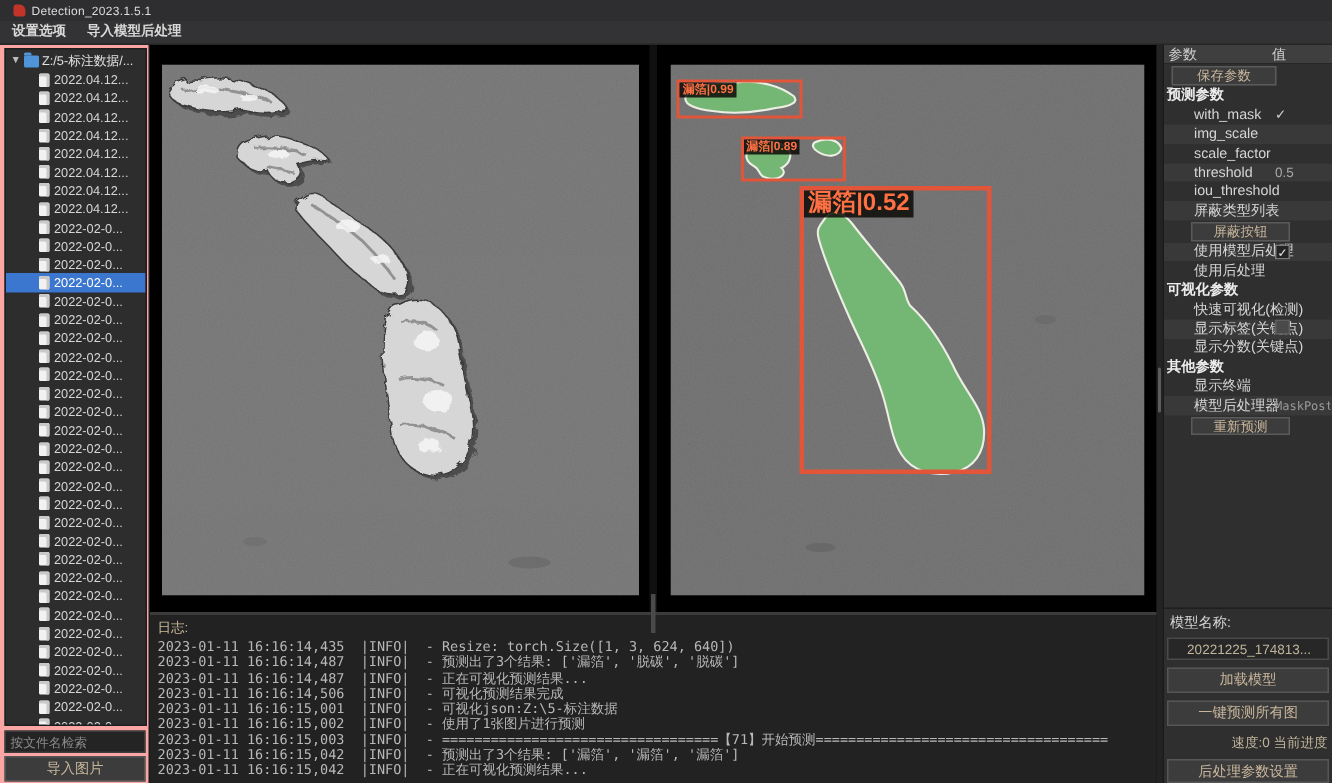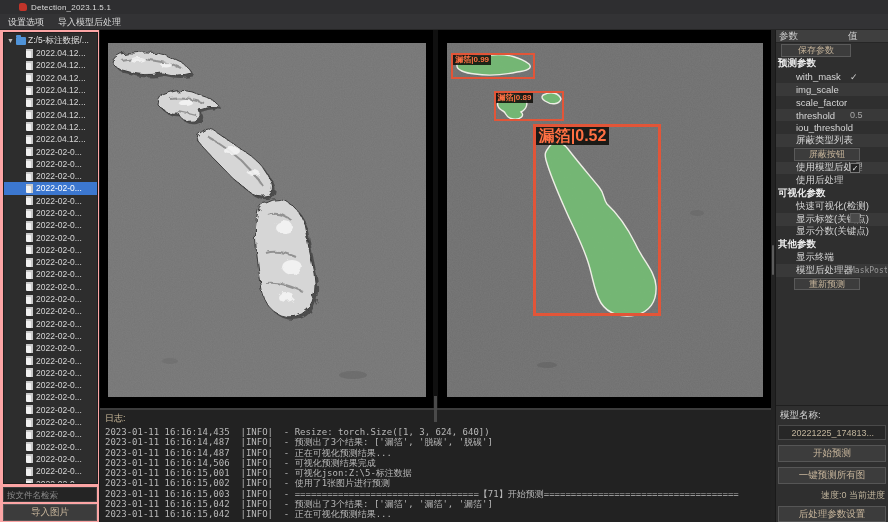--- a/index.html
+++ b/index.html
@@ -1,25 +1,25 @@
 <!DOCTYPE html>
 <html><head>
 <meta charset="utf-8">
 <style>
   * { margin:0; padding:0; box-sizing:border-box; }
   html,body { width:888px; height:522px; overflow:hidden; background:#1c1c1c;
               font-family:"Liberation Sans","DejaVu Sans",sans-serif; }
   .app { width:888px; height:522px; display:flex; flex-direction:column; background:#1c1c1c; }
 
   
-  .titlebar { height:14px; background:#2e2e30; display:flex; align-items:center; padding-left:19px; flex:0 0 auto; }
+  .titlebar { height:14px; background:#2e2e30; display:flex; align-items:center; padding-left:9px; flex:0 0 auto; }
   .logo { width:8px; height:8px; background:#c2342a; border-radius:2px 4px 2px 2px; margin-right:4px; }
   .title-text { font-size:8px; color:#dcdcdc; letter-spacing:.2px; }
-  .menubar { height:16px; background:#333335; display:flex; align-items:flex-end; gap:14px; padding-left:8px;
-             border-bottom:1px solid #262626; flex:0 0 auto; }
+  .menubar { height:16px; background:#333335; display:flex; align-items:flex-start; gap:14px; padding-left:8px;
+             border-bottom:1px solid #262626; flex:0 0 auto;font-weight:bold; }
   .menu-item { font-size:9px; color:#d8d8d8; cursor:default; }
 
   
   .main { flex:1; display:flex; min-height:0; }
 
   
   .sidebar-left { width:100px; flex:0 0 auto; background:#fca5a5; display:flex; flex-direction:column;
                   border-right:1px solid #1a1a1a; }
   .tree { flex:1; margin:2px 1px 2px 3px; background:#2d2d2d; border:1px solid #1e1e1e; overflow:hidden;
           padding-top:1px; }
@@ -466,21 +466,21 @@
             <span class="prow-val mono">MaskPostPro</span>
           </div>
           <div class="pbtnrow">
             <button class="pbtn indent">重新预测</button>
           </div>
         </div>
 
       <div class="model-section">
         <div class="model-label">模型名称:</div>
         <button class="model-name-btn">20221225_174813...</button>
-        <button class="big-btn">开始预测</button>
+        <button class="big-btn">加载模型</button>
         <button class="big-btn">一键预测所有图</button>
         <div class="status-text">速度:0 当前进度</div>
         <button class="bottom-btn">后处理参数设置</button>
       </div>
     </aside>
 
   </div>
 </div>
 
 </body></html>

